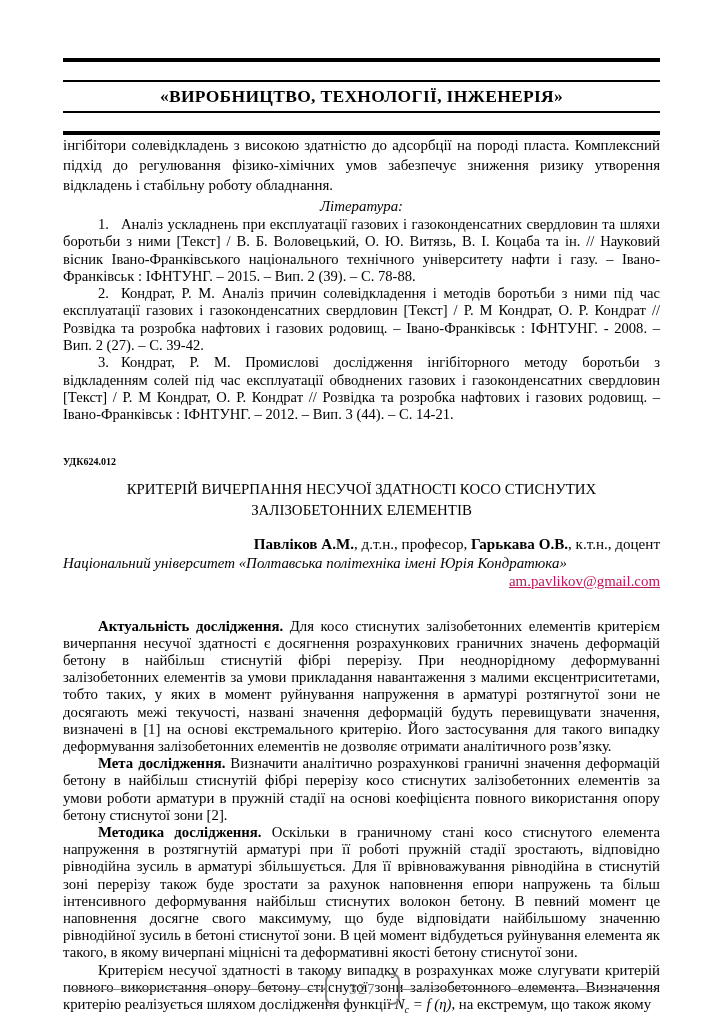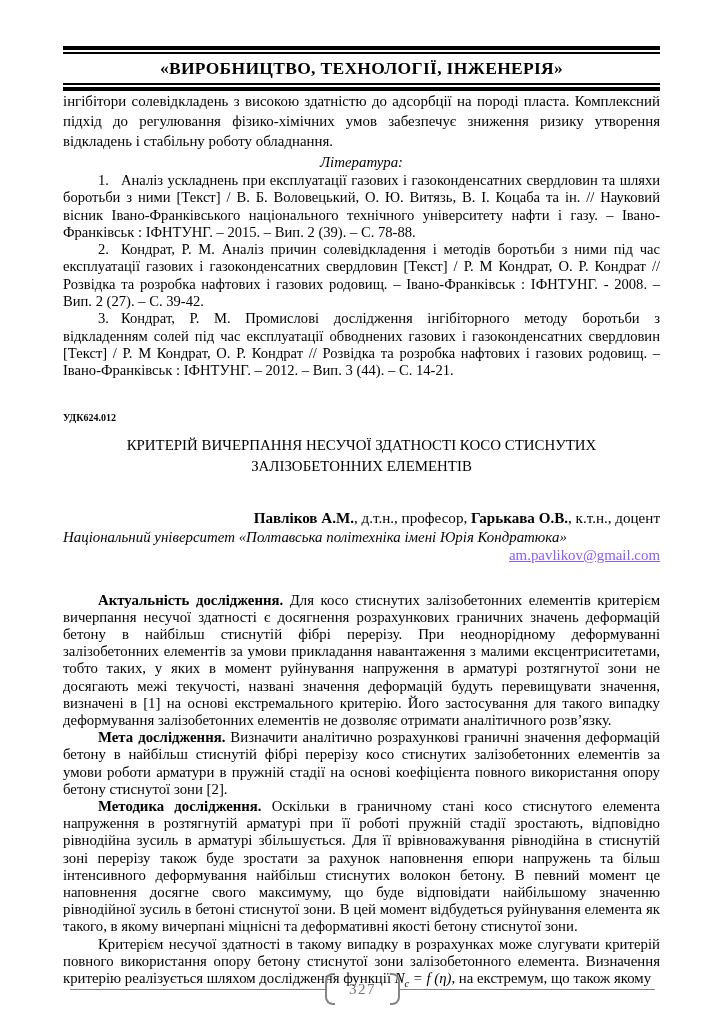--- a/index.html
+++ b/index.html
@@ -10,24 +10,24 @@
     background: #ffffff;
     color: #000000;
     font-family: "Liberation Serif", serif;
     overflow: hidden;
     box-sizing: border-box;
   }
   .content { margin: 0 64px 0 63px; }
 
   
   .journal-header {
-    margin-top: 46px;
+    margin-top: 58px;
     border-top: 4px solid #000;
     border-bottom: 4px solid #000;
-    padding: 2px 0;
+    padding: 18px 0;
   }
   .journal-header .inner {
     border-top: 2px solid #000;
     border-bottom: 2px solid #000;
     padding: 3px 0 4px 0;
   }
   .journal-title {
     margin: 0;
     text-align: center;
     font-size: 17.5px;
@@ -66,34 +66,34 @@
     line-height: 19px;
   }
   .art-title {
     margin: 8px 0 0 0;
     font-size: 14.9px;
     font-weight: normal;
     text-align: center;
     line-height: 21.5px;
   }
   .authors {
-    margin-top: 31px;
+    margin-top: 13px;
     font-size: 15.1px;
     text-align: right;
     line-height: 19px;
   }
   .affil {
     font-size: 14.9px;
     font-style: italic;
     line-height: 18px;
   }
   .email-line { text-align: right; line-height: 18px; }
   .email-link {
     font-size: 14.9px;
-    color: #8b5cf6;
+    color: #be185d;
     text-decoration: underline;
     cursor: pointer;
   }
 
   
   .body-p {
     font-size: 14.8px;
     line-height: 17.2px;
     text-align: justify;
     text-indent: 35px;

